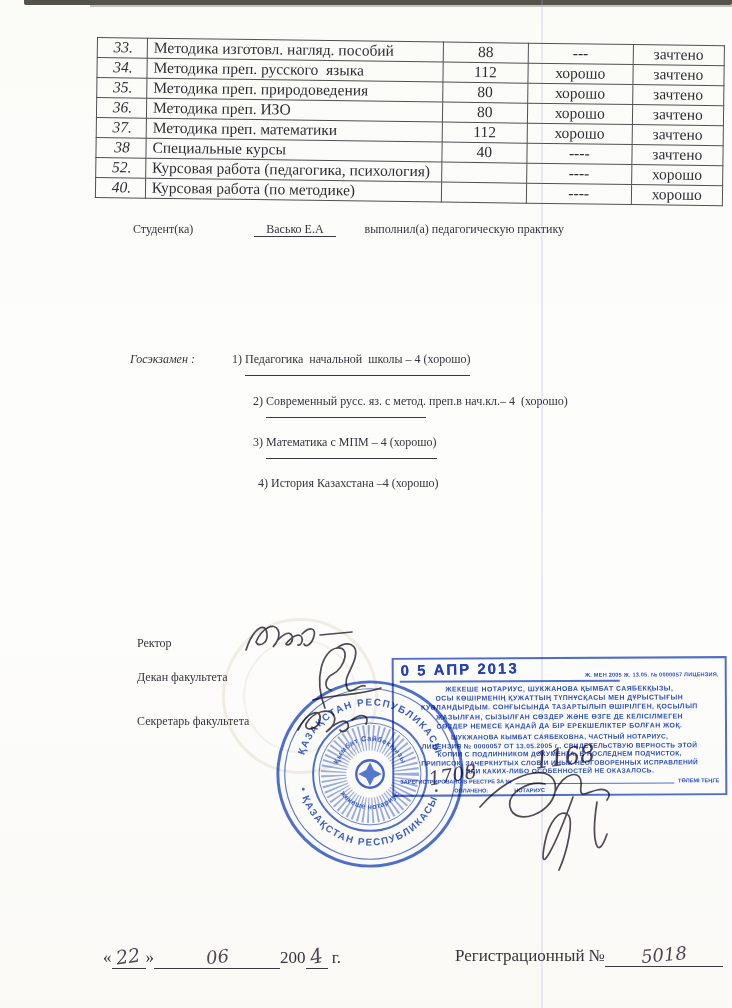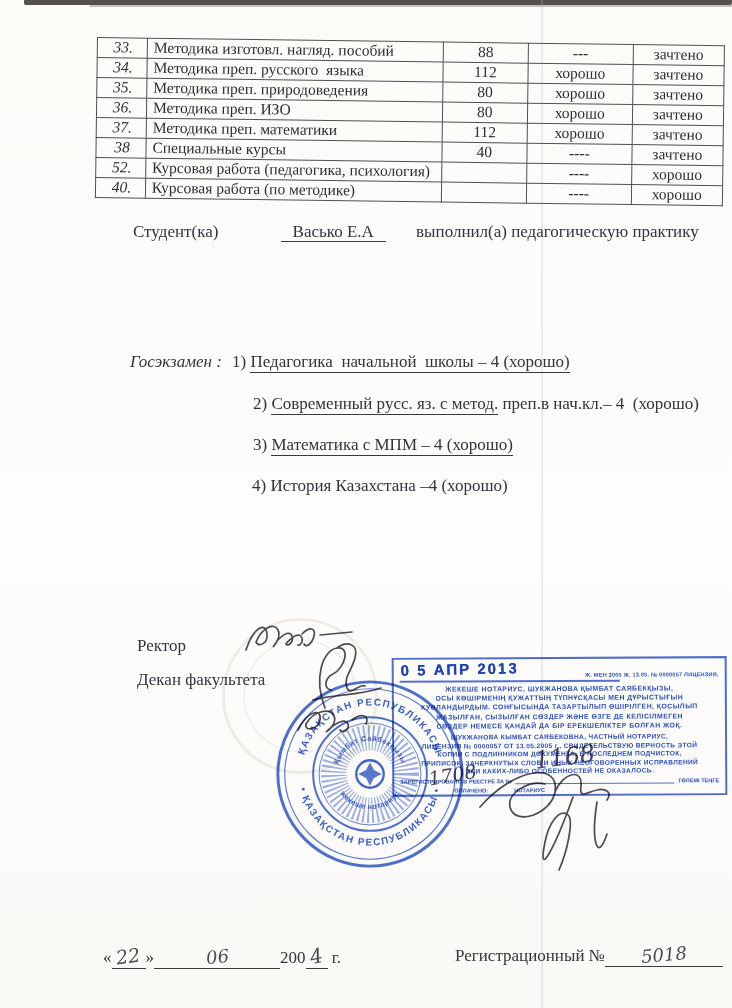--- a/index.html
+++ b/index.html
@@ -16,22 +16,22 @@
   
   .transcript{position:absolute;left:97px;top:37px;width:628px;border-collapse:collapse;
     transform:rotate(.75deg);transform-origin:top left;font-size:15.5px;color:#2e2d33;}
   .transcript td{border:1.6px solid #504f52;padding:0 6px;height:19px;line-height:1.05;}
   .c-num{width:38px;text-align:center;padding-left:8px!important;font-style:italic;}
   .c-name{width:318px;text-align:left;}
   .c-hours{width:82px;text-align:center;}
   .c-grade{width:100px;text-align:center;}
   .c-result{width:84px;text-align:center;}
   
-  .abs{position:absolute;font-size:17px;}
-  .u{border-bottom:1.6px solid #3b3940;padding-bottom:1px;}
+  .abs{position:absolute;font-size:12px;}
+  .u{border-bottom:1.6px solid #3b3940;padding-bottom:9px;}
   .hand{font-family:"DejaVu Serif",serif;font-style:italic;color:#4c4750;display:inline-block;}
   .useg{display:inline-block;border-bottom:1.4px solid #3b3940;text-align:center;}
   
   .ink{position:absolute;mix-blend-mode:multiply;}
   .ink path{fill:none;stroke:#413c46;stroke-width:1.7;stroke-linecap:round;opacity:.92;}
   
   .ghost{position:absolute;left:222px;top:618px;width:150px;height:150px;border-radius:50%;
     border:3px solid rgba(200,182,150,.22);mix-blend-mode:multiply;}
   .ghost::after{content:"";position:absolute;inset:18px;border-radius:50%;border:2px solid rgba(200,182,150,.16);}
   
@@ -145,27 +145,28 @@
   <div class="abs pre" style="left:130px;top:352px;font-style:italic;">Госэкзамен :</div>
   <div class="abs" style="left:232px;top:352px;">
     <span class="pre">1) </span><span class="u pre">Педагогика  начальной  школы – 4 (хорошо)</span><span class="pre"></span>
   </div>
   <div class="abs" style="left:253px;top:394px;">
     <span class="pre">2) </span><span class="u pre">Современный русс. яз. с метод.</span><span class="pre"> преп.в нач.кл.– 4  (хорошо)</span>
   </div>
   <div class="abs" style="left:253px;top:435px;">
     <span class="pre">3) </span><span class="u pre">Математика с МПМ – 4 (хорошо)</span><span class="pre"></span>
   </div>
-  <div class="abs" style="left:252px;top:476px;">
+  <div class="abs" style="left:258px;top:476px;">
     <span class="pre">4) </span><span class="u pre"></span><span class="pre">История Казахстана –4 (хорошо)</span>
   </div>
 
 
   <div class="abs" style="left:137px;top:636px;text-align:right;">Ректор</div>
   <div class="abs" style="left:137px;top:670px;">Декан факультета</div>
+  <div class="abs" style="left:137px;top:714px;">Секретарь факультета</div>
 
   <div class="ghost"></div>
 
   <div class="rect-stamp">
     <div class="stamp-date">0 5 АПР 2013</div>
     <div class="stamp-date-line"></div>
     <div class="stamp-license">Ж. МЕН 2005 Ж. 13.05. № 0000057 ЛИЦЕНЗИЯ,</div>
     <div class="stamp-kz">
       <div>ЖЕКЕШЕ НОТАРИУС, ШУКЖАНОВА ҚЫМБАТ САЯБЕКҚЫЗЫ,</div>
       <div>ОСЫ КӨШІРМЕНІҢ ҚУЖАТТЫҢ ТҮПНҰСҚАСЫ МЕН ДҰРЫСТЫҒЫН</div>

